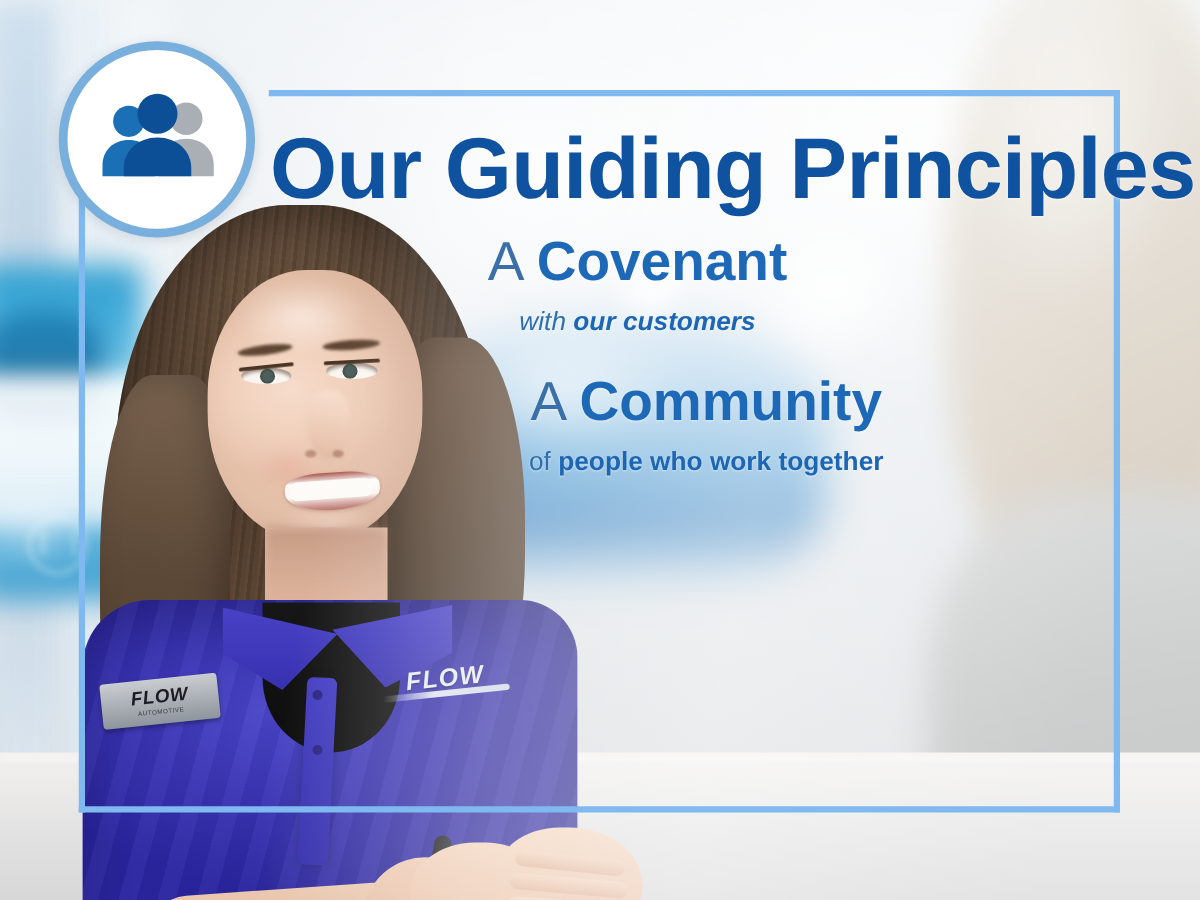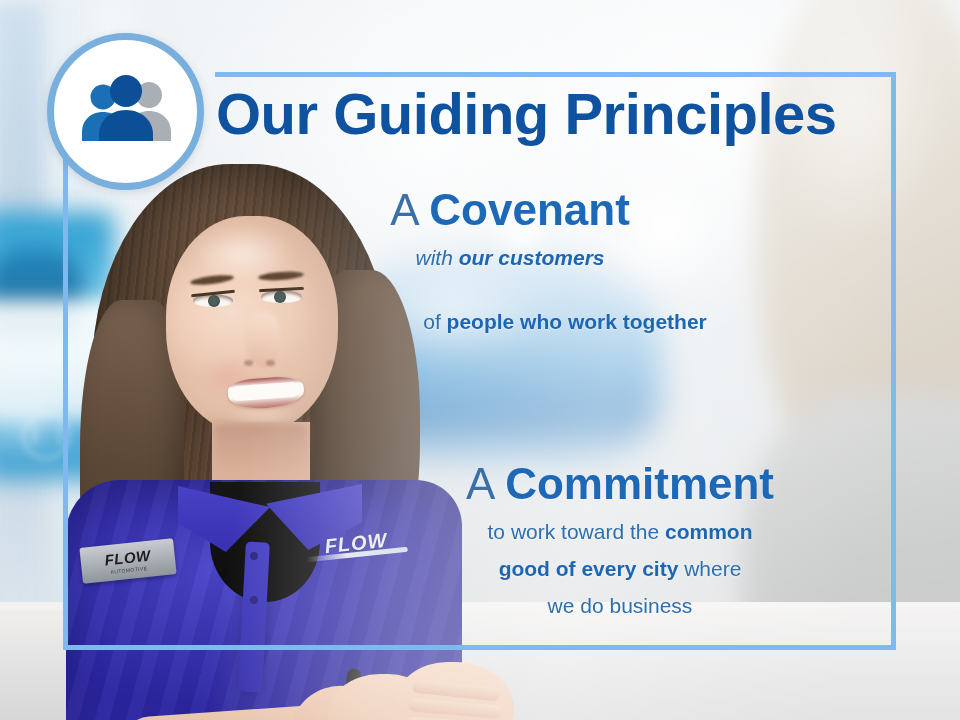--- a/index.html
+++ b/index.html
@@ -303,22 +303,22 @@
   .badge-circle{
     position:absolute;left:47px;top:33px;width:143px;height:143px;border-radius:50%;
     background:#ffffff;border:7px solid #79afdd;
     box-shadow:0 2px 9px rgba(40,70,100,.16);
     display:flex;align-items:center;justify-content:center;
   }
   .people-icon{width:98px;height:78px;}
 
   
   .headline{
-    position:absolute;left:216px;top:85px;width:660px;
-    font-size:58px;font-weight:700;letter-spacing:-.5px;
+    position:absolute;left:216px;top:100px;width:660px;
+    font-size:69px;font-weight:700;letter-spacing:-.5px;
     color:#0f52a0;line-height:1;
     text-shadow:0 1px 2px rgba(255,255,255,.55);
     white-space:nowrap;
   }
   .block{position:absolute;text-align:center;}
   .line-big{
     font-size:44px;line-height:1.08;white-space:nowrap;
     text-shadow:0 1px 2px rgba(255,255,255,.5);
   }
   .line-big .art{color:#3a6fa8;font-weight:400;}
@@ -453,34 +453,23 @@
     <div class="line-big">
       <span class="art">A</span>
       <span class="word"> Covenant</span>
     </div>
     <div class="line-sub">
       <span>with </span><b>our customers</b>
     </div>
   </div>
 
   <div class="block b2">
+    <div class="line-big">
+      <span class="art">A</span>
+      <span class="word"> Community</span>
+    </div>
     <div class="line-sub">
       <span>of </span><b>people who work together</b>
     </div>
   </div>
 
-  <div class="block b3">
-    <div class="line-big">
-      <span class="art">A</span>
-      <span class="word"> Commitment</span>
-    </div>
-    <div class="line-sub">
-      <span>to work toward the </span><b>common</b>
-    </div>
-    <div class="line-sub">
-      <b>good of every city</b><span> where</span>
-    </div>
-    <div class="line-sub">
-      <span>we do business</span>
-    </div>
-  </div>
 
 </div>
 
 </body></html>

